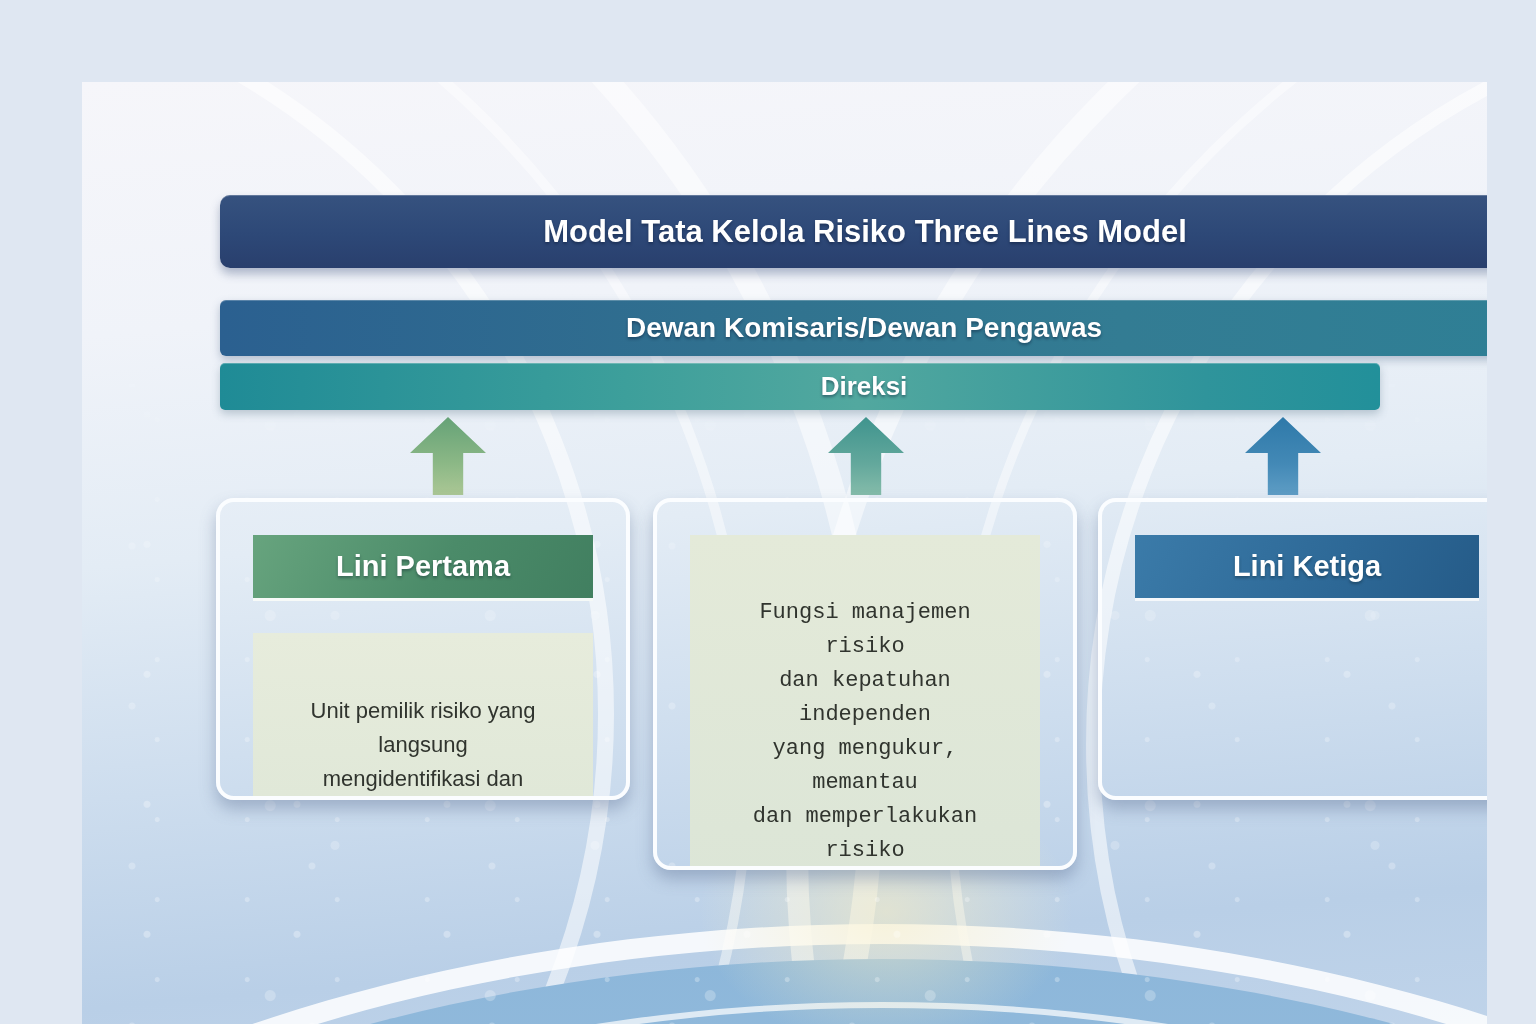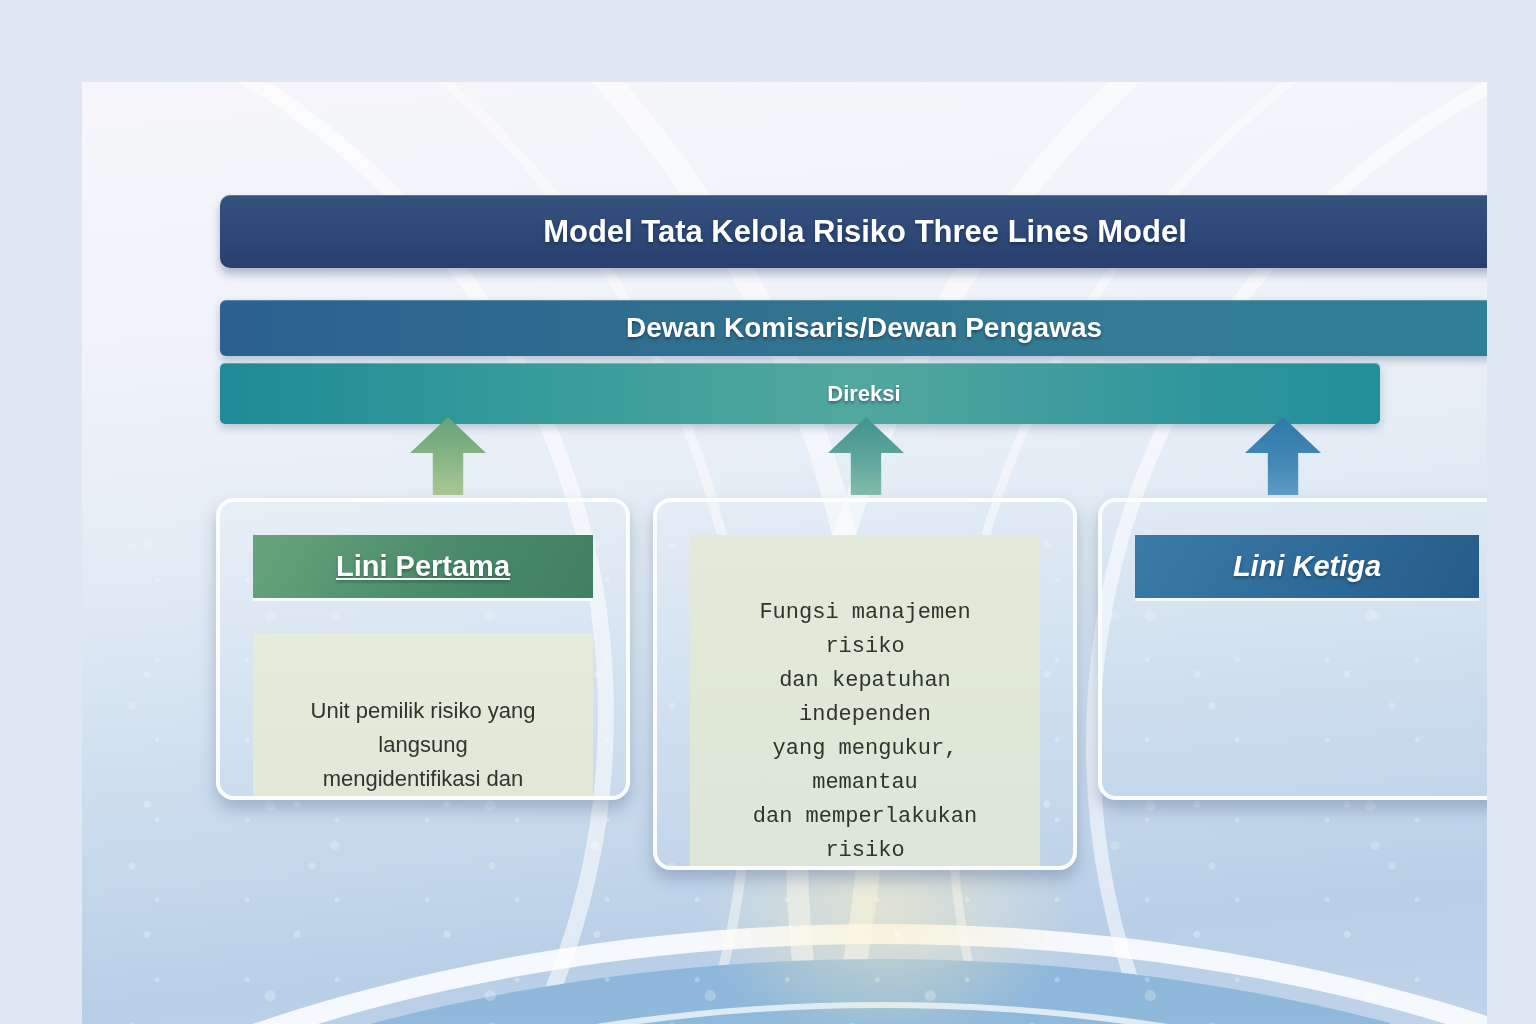--- a/index.html
+++ b/index.html
@@ -86,25 +86,25 @@
     font-size:31px;
   }
   .board-bar {
     left:122px; top:202px; width:1288px; height:56px;
     border-radius:6px;
     background: linear-gradient(90deg,#2b6090 0%, #31738f 45%, #337c93 70%, #2f7f95 100%);
     box-shadow: 0 4px 8px rgba(70,95,130,.35), inset 0 1px 0 rgba(255,255,255,.22);
     font-size:28px;
   }
   .direksi-bar {
-    left:122px; top:265px; width:1160px; height:61px;
+    left:122px; top:265px; width:1160px; height:47px;
     border-radius:5px;
     background: linear-gradient(90deg,#1f8b96 0%, #3d9f9b 35%, #52a89f 55%, #2f949b 85%, #22909a 100%);
     box-shadow: 0 4px 8px rgba(70,100,120,.3), inset 0 1px 0 rgba(255,255,255,.25);
-    font-size:22px;
+    font-size:26px;
   }
   .direksi-bar .bar-label { position: relative; left: 64px; }
 
   
   .arrow {
     position: absolute; top: 319px; width: 76px; height: 78px;
     clip-path: polygon(50% 0%, 100% 46%, 70% 46%, 70% 100%, 30% 100%, 30% 46%, 0% 46%);
   }
   .arrow-first  { left: 312px;  background: linear-gradient(180deg,#65a277 0%, #8cb886 60%, #abc795 100%); }
   .arrow-second { left: 730px;  background: linear-gradient(180deg,#3f948e 0%, #63a89c 60%, #85bcaa 100%); }
@@ -114,30 +114,30 @@
   .card {
     position: absolute;
     border: 4px solid #fbfdff;
     border-radius: 18px;
     overflow: hidden;
     box-shadow: 0 9px 16px rgba(95,115,150,.42);
     display: flex; flex-direction: column;
   }
   .card-first  { left:118px;  top:400px; width:414px; height:302px; }
   .card-second { left:555px;  top:400px; width:424px; height:372px; }
-  .card-third  { left:1000px; top:400px; width:418px; height:302px;font-style:italic; }
+  .card-third  { left:1000px; top:400px; width:418px; height:302px; }
 
   .card-header {
     height: 66px; flex: 0 0 66px;
     display: flex; align-items: center; justify-content: center;
     color: #fff; font-weight: bold; font-size: 29px;
     text-shadow: 0 2px 3px rgba(10,30,40,.4);
     border-bottom: 3px solid rgba(255,255,255,.95);
   }
-  .hdr-first  { background: linear-gradient(120deg,#67a47e 0%, #4b8b69 55%, #417f60 100%); text-decoration: underline; }
+  .hdr-first  { background: linear-gradient(120deg,#67a47e 0%, #4b8b69 55%, #417f60 100%); }
   .hdr-second { background: linear-gradient(120deg,#4d9692 0%, #368281 60%, #2e7878 100%); }
   .hdr-third  { background: linear-gradient(120deg,#3b7ba9 0%, #2d6896 60%, #255b88 100%); }
 
   .card-body {
     flex: 1 1 auto;
     display: flex; justify-content: center;
     padding-top: 28px;
   }
   .body-first  { background: linear-gradient(180deg,#e7ecdc 0%, #dbe5d5 100%); }
   .body-second { background: linear-gradient(180deg,#e4ead9 0%, #d6e2d5 100%); font-family: Liberation Mono, monospace; }

